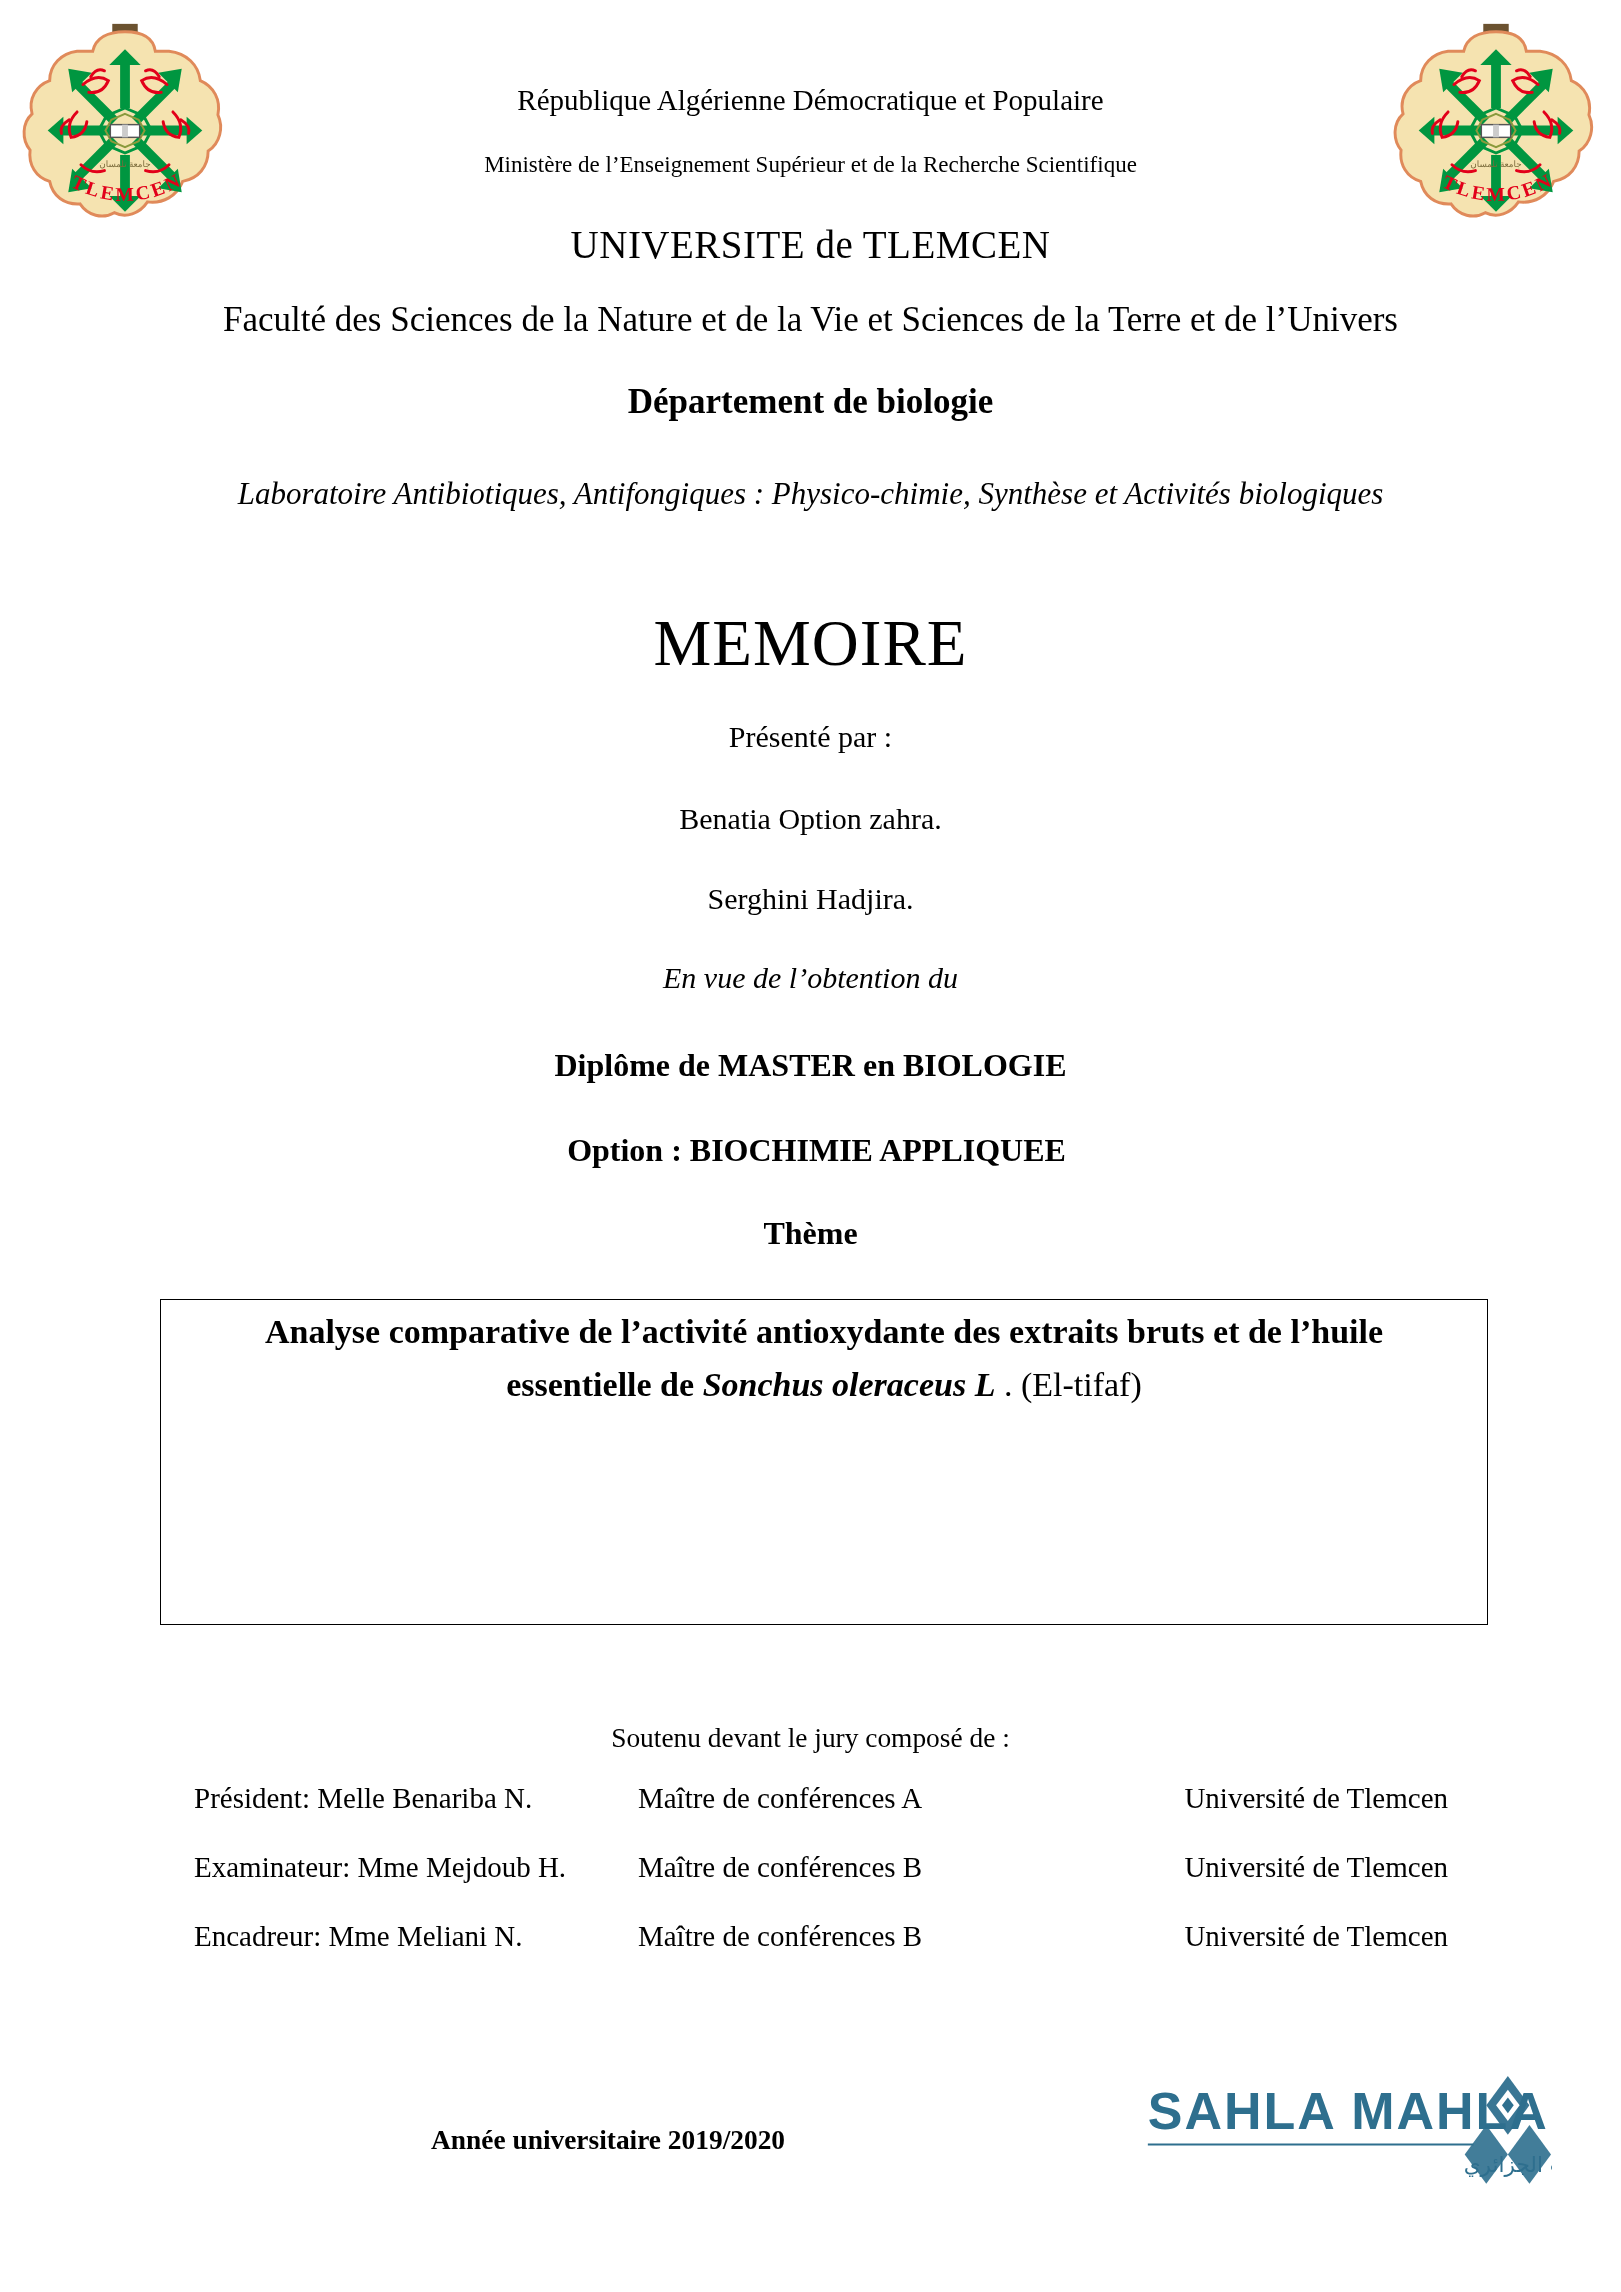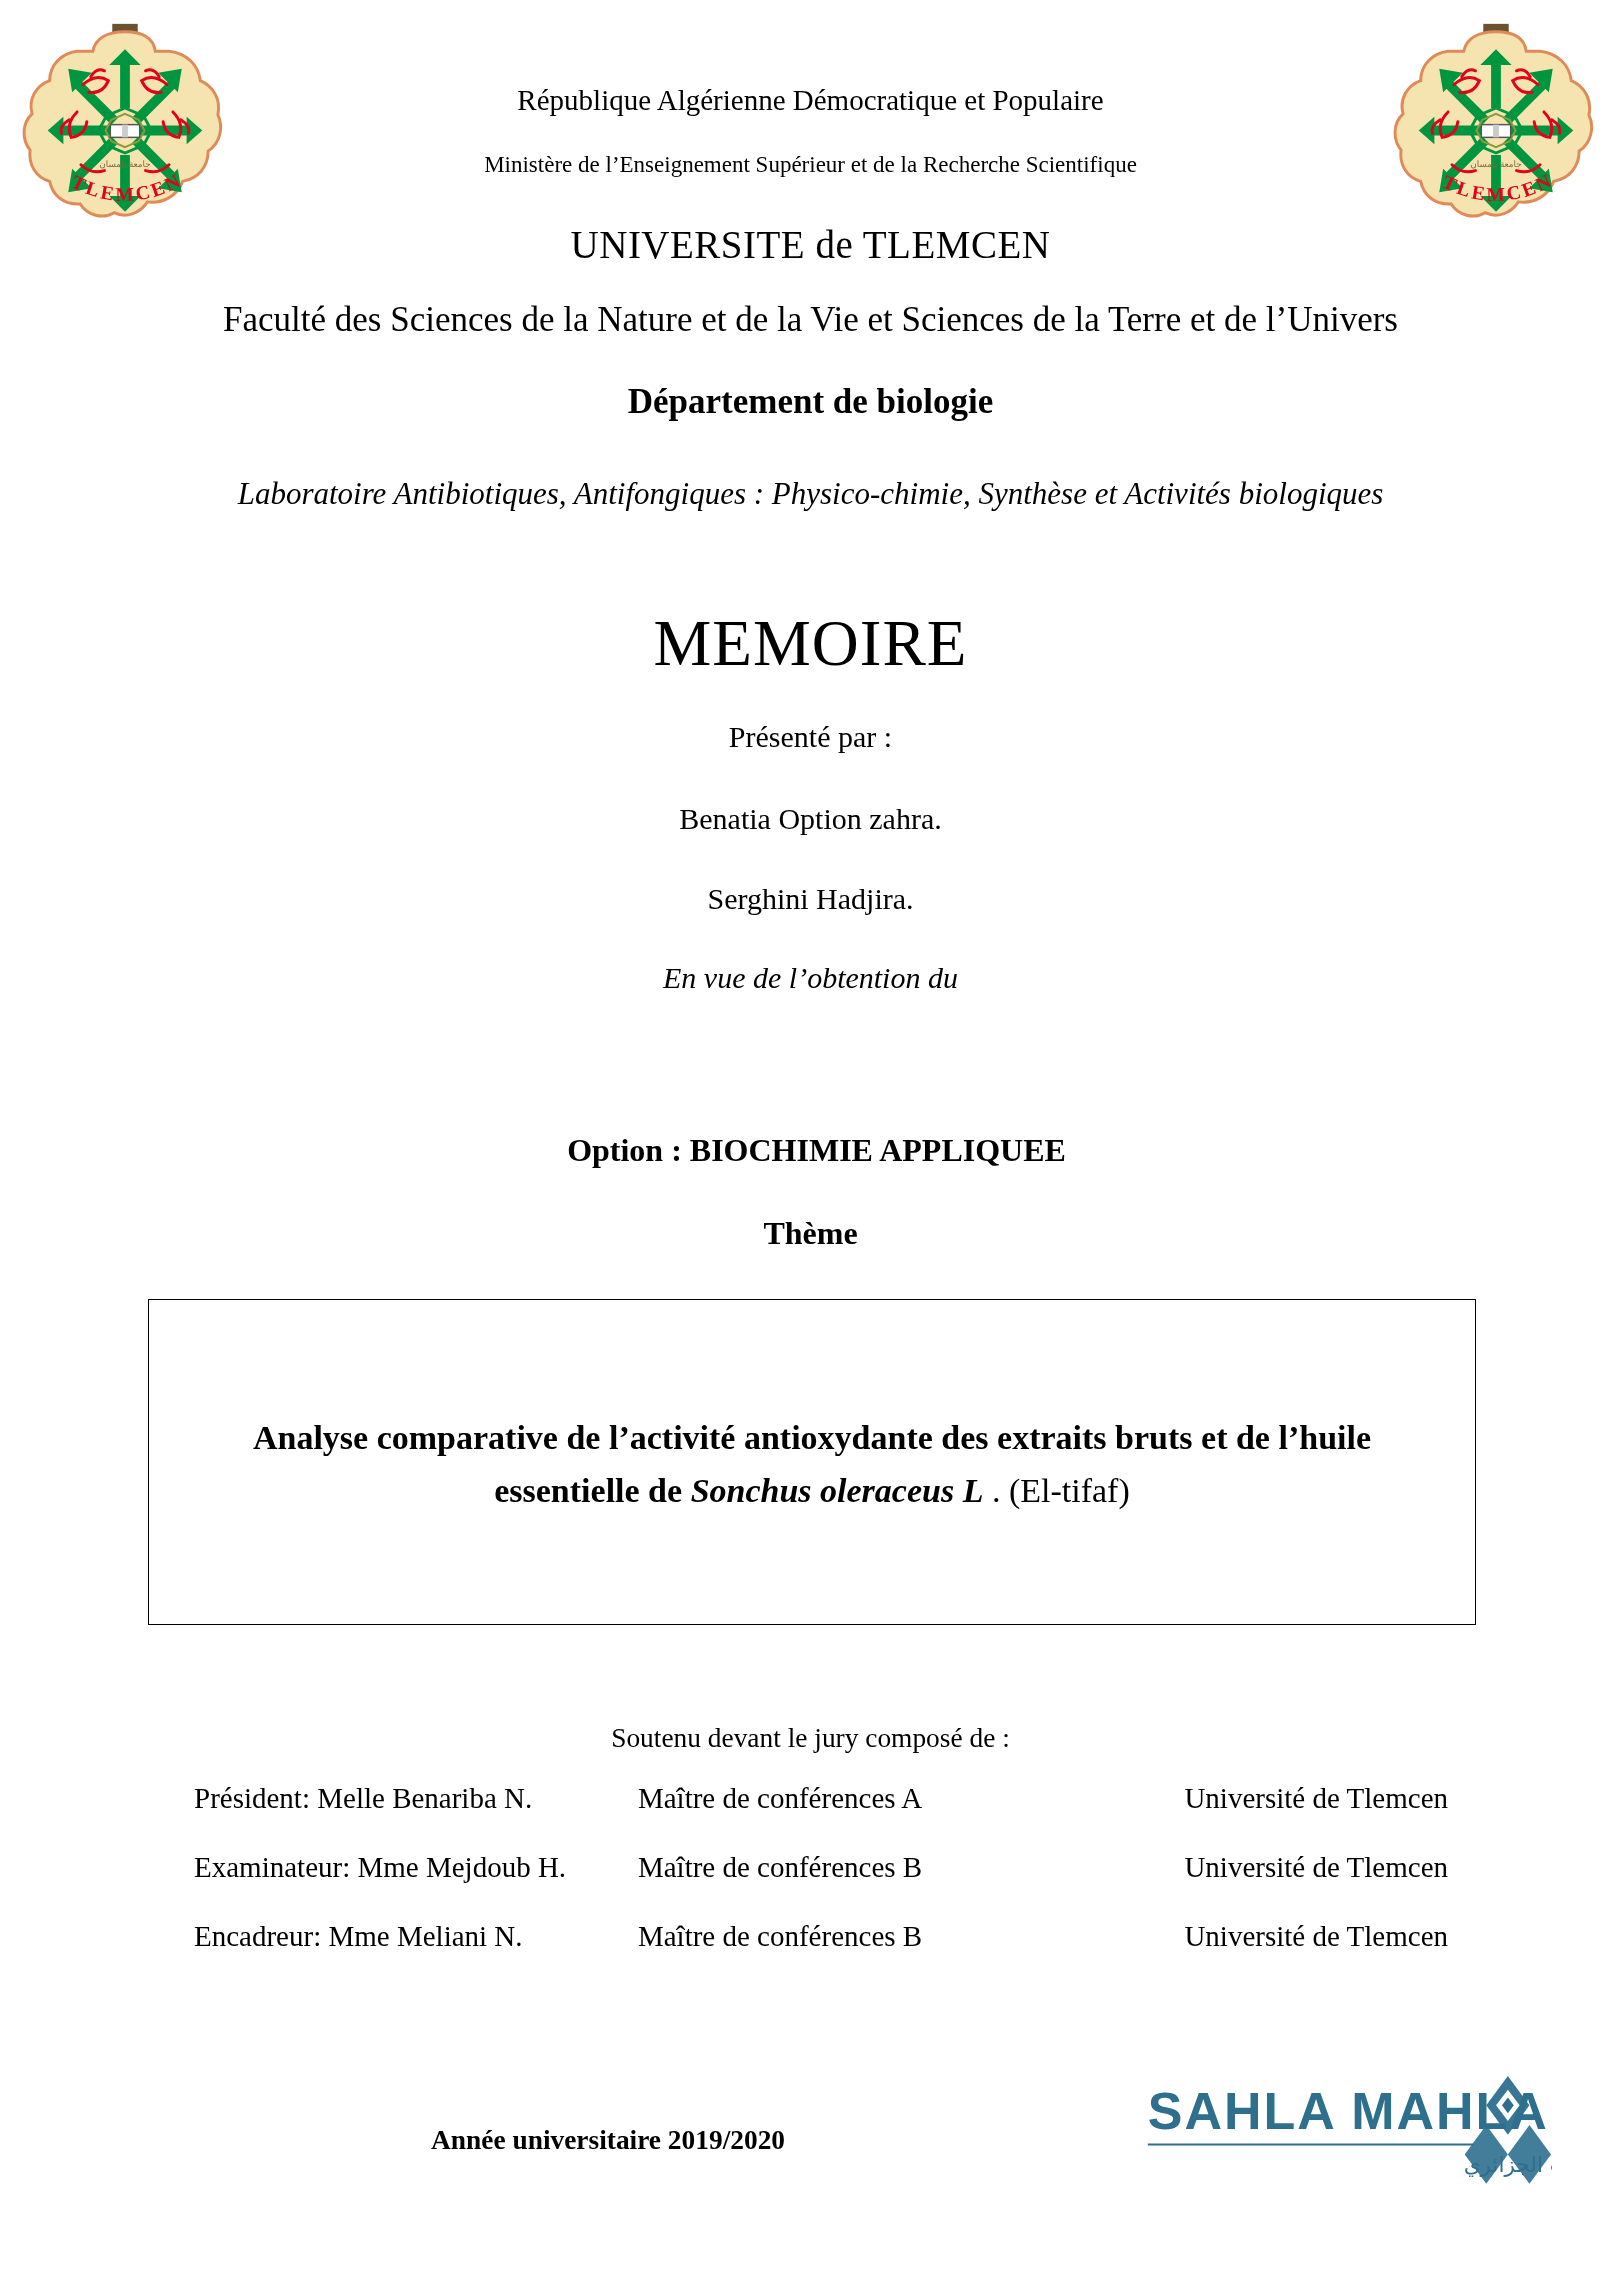--- a/index.html
+++ b/index.html
@@ -168,27 +168,26 @@
     right: 0;
     text-align: center;
     font-size: 32px;
     font-weight: bold;
   }
 
   
   .theme-box {
     position: absolute;
     top: 1299px;
-    left: 148px;
+    left: 160px;
     width: 1328px;
     height: 326px;
     border: 1px solid #000000;
     box-sizing: border-box;
     display: flex;
-    align-items: center;
     justify-content: center;
   }
   .theme-title {
     width: 92%;
     text-align: center;
     font-size: 34px;
     font-weight: bold;
     line-height: 1.55;
     margin-top: 5.9px;
   }
@@ -409,20 +408,21 @@
   <div class="line-memoire">MEMOIRE</div>
 
   <div class="line-presente">Présenté par :</div>
 
   <div class="line-author1">Benatia Option zahra.</div>
 
   <div class="line-author2">Serghini Hadjira.</div>
 
   <div class="line-envue">En vue de l’obtention du</div>
 
+  <div class="line-diplome">Diplôme de MASTER en BIOLOGIE</div>
 
   <div class="line-option">Option : BIOCHIMIE APPLIQUEE</div>
 
   <div class="line-theme">Thème</div>
 
   <div class="theme-box">
     <div class="theme-title">
       <span>Analyse comparative de l’activité antioxydante des extraits bruts et de l’huile essentielle de </span><span class="sp-italic">Sonchus oleraceus L</span><span class="reg"> . (El-tifaf)</span>
     </div>
   </div>

